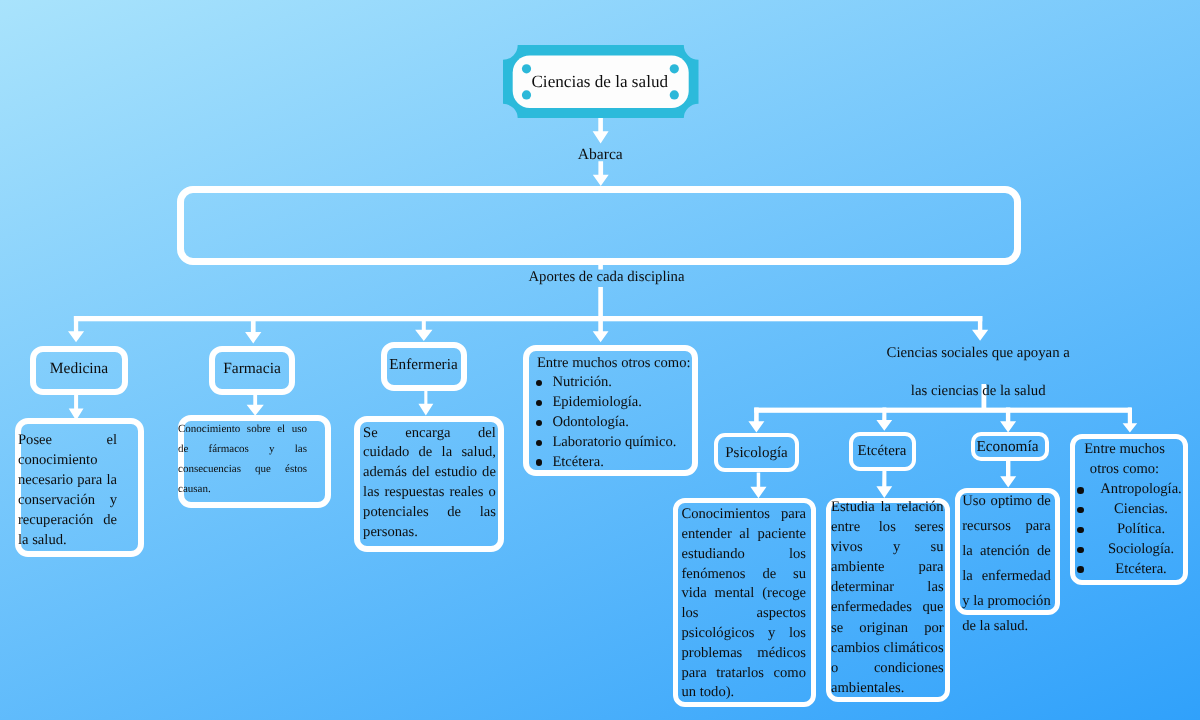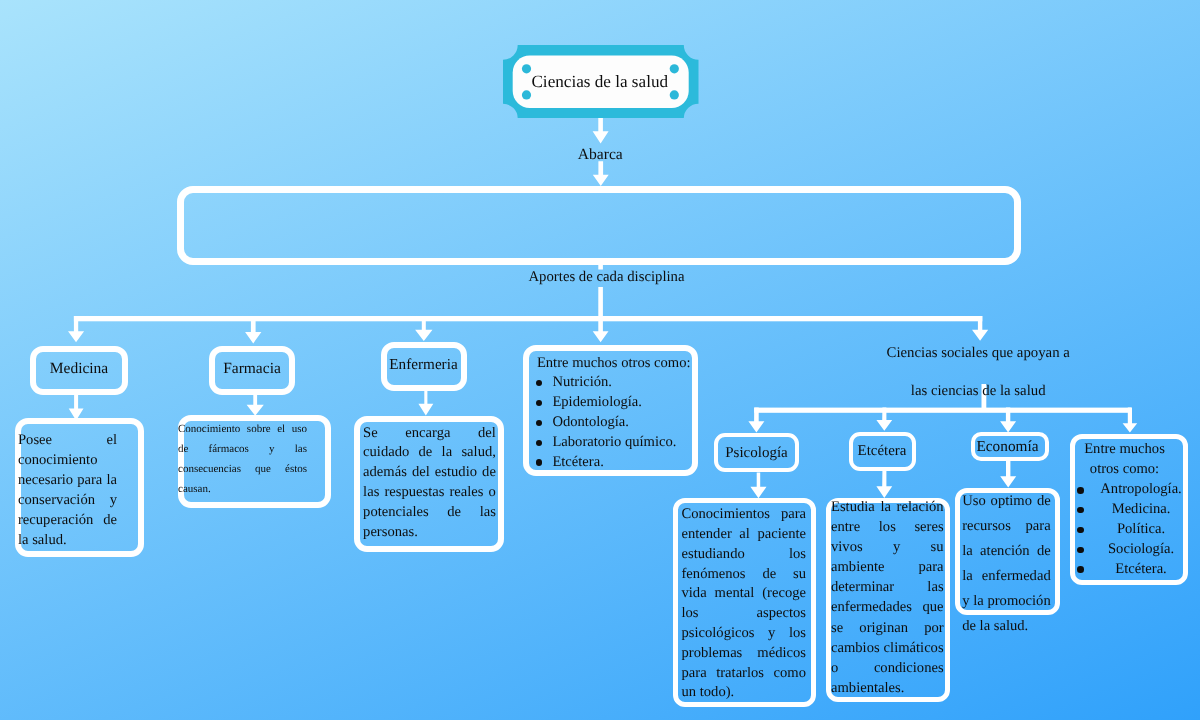--- a/index.html
+++ b/index.html
@@ -112,18 +112,18 @@
 
   <div class="box" style="left:970.5px;top:432.2px;width:78px;height:28.5px;border-radius:10px;border-width:4.6px;"></div>
   <div class="lbl" style="left:968.5px;top:436px;width:78px;font-size:15.3px;line-height:22px;">Economía</div>
   <div class="box" style="left:955px;top:488px;width:105px;height:126.5px;border-width:5.9px;border-radius:12px;"></div>
   <div class="lbl just" style="left:962.2px;top:488.6px;width:88.5px;font-size:14.6px;line-height:25px;">Uso optimo de recursos para la atención de la enfermedad y la promoción de la salud.</div>
 
   <div class="box" style="left:1069.7px;top:433.9px;width:118px;height:151px;border-width:5.6px;border-radius:12px;"></div>
   <div class="lbl" style="left:1070px;top:440.2px;width:109px;font-size:14.6px;line-height:19.8px;text-align:center;">Entre muchos otros como:</div>
   <ul class="bullets" style="position:absolute;left:1078.3px;top:480.4px;width:110px;font-size:14.6px;line-height:19.85px;color:#0d0d0d;text-align:center;">
     <li>Antropología.</li>
-    <li>Medicina.</li>
+    <li>Ciencias.</li>
     <li>Política.</li>
     <li>Sociología.</li>
     <li>Etcétera.</li>
   </ul>
 </div>
 
 </body></html>

